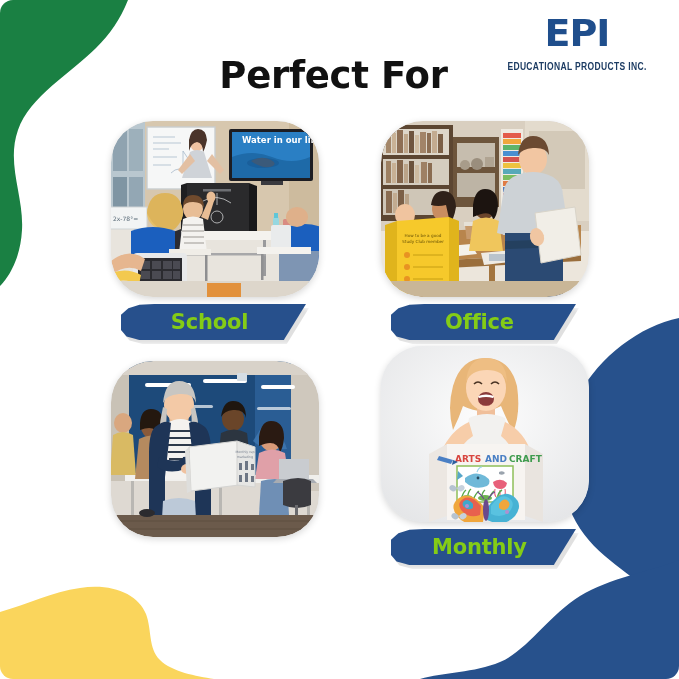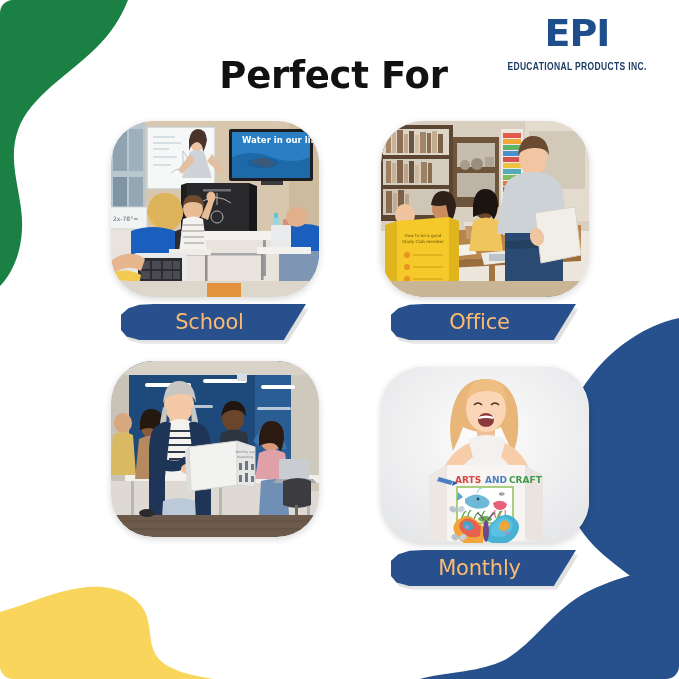--- a/index.html
+++ b/index.html
@@ -78,21 +78,21 @@
     width: 679px;
     height: 679px;
   }
   .card {
     position: absolute;
     width: 208px;
   }
   .card.c0 { left: 111px; top: 121px; }
   .card.c1 { left: 381px; top: 121px; }
   .card.c2 { left: 111px; top: 361px; }
-  .card.c3 { left: 381px; top: 367px; }
+  .card.c3 { left: 381px; top: 346px; }
 
   .photo {
     position: relative;
     width: 208px;
     height: 176px;
     border-radius: 42px;
     overflow: hidden;
     box-shadow: 0 2px 7px rgba(0,0,0,0.16);
     background: #e9ecef;
   }
@@ -123,22 +123,22 @@
     top: 4px;
     width: 185px;
     height: 36px;
     background: rgba(0,0,0,0.12);
     clip-path: polygon(0% 30%, 4% 12%, 10% 2%, 18% 0%, 100% 0%, 88% 100%, 10% 100%, 3% 90%, 0% 72%);
     filter: blur(2px);
   }
   .banner-text {
     font-family: "DejaVu Sans", sans-serif;
     font-size: 21px;
-    font-weight: normal;
-    color: #fdba74;
+    font-weight: bold;
+    color: #84cc16;
     letter-spacing: -0.2px;
     position: relative;
     left: -4px;
   }
 </style>
 </head>
 <body>
 
 <div id="canvas">
 

